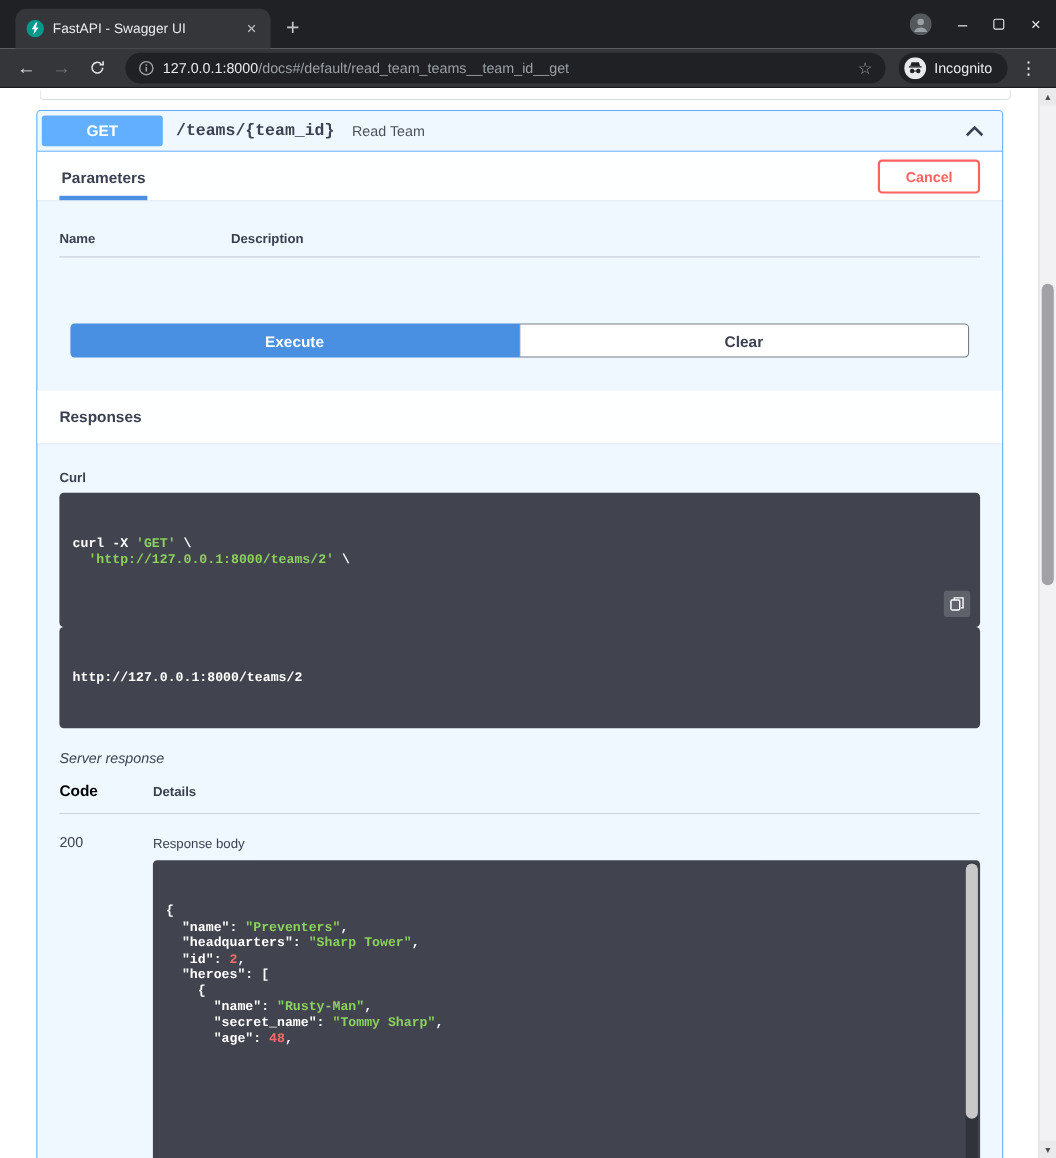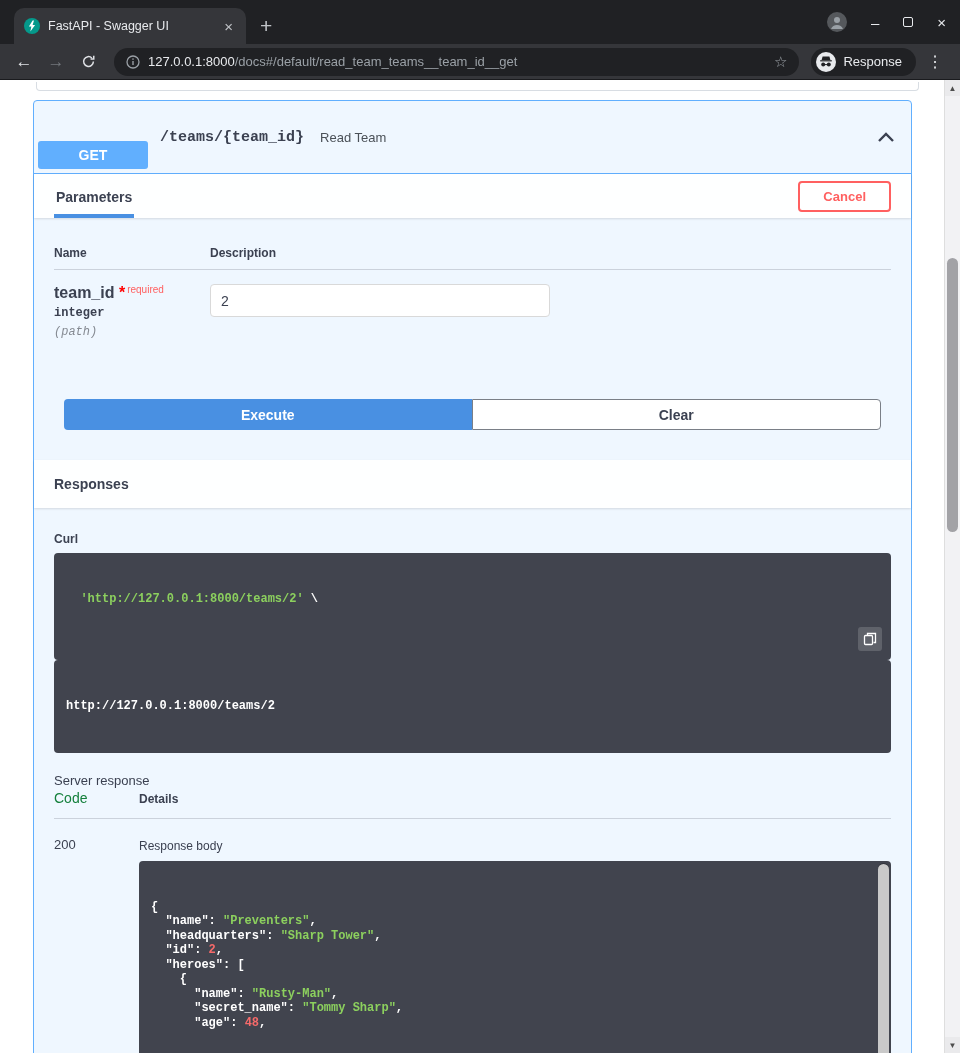--- a/index.html
+++ b/index.html
@@ -39,21 +39,21 @@
   .prev-block-bottom { margin: 0 41px 9px 36px; height: 9px; border: 1px solid #d8dde3; border-top: none; border-radius: 0 0 4px 4px; }
 
   .opblock {
     margin-left: 33px; width: 879px;
     border: 1px solid var(--accent-blue, #61affe); border-radius: 4px;
     background: rgba(97,175,254,.1);
   }
   .op-summary { display: flex; align-items: center; padding: 4px 16px 4px 4px; border-bottom: 1px solid var(--accent-blue, #61affe); cursor: pointer; }
   .method-badge {
     background: var(--accent-blue, #61affe); color: #fff; font-weight: bold; font-size: 14px;
-    border-radius: 3px; width: 110px; height: 28px; display: flex; align-items: center; justify-content: center; margin-top: 36px;
+    border-radius: 3px; width: 110px; height: 28px; display: flex; align-items: center; justify-content: center;
   }
   .op-path { font-family: "Liberation Mono", monospace; font-weight: bold; font-size: 15px; color: #3b4151; margin-left: 12px; }
   .op-summary-text { font-size: 13px; color: #4a5057; margin-left: 16px; flex: 1; }
 
   .section-header {
     background: rgba(255,255,255,.92); display: flex; align-items: center; justify-content: space-between;
     padding: 0 20px; box-shadow: 0 1px 2px rgba(0,0,0,.12);
   }
   .param-tab { font-size: 14px; font-weight: bold; color: #3b4151; padding: 15px 2px 9px; border-bottom: 4px solid var(--tab-underline, #4990e2); }
   .cancel-btn { border: 2px solid var(--cancel-red, #ff6060); color: var(--cancel-red, #ff6060); background: #fff; font-weight: bold; font-size: 13px; border-radius: 4px; padding: 6px 23px; font-family: inherit; }
@@ -78,24 +78,24 @@
   .small-label { font-size: 12px; font-weight: bold; color: #3b4151; margin: 10px 0 7px; }
   .code-block {
     background: var(--code-bg, #41444e); border-radius: 4px; padding: 10px 12px;
     font-family: "Liberation Mono", monospace; font-size: 12px; font-weight: bold;
     line-height: 14.5px; color: #fff; white-space: pre; position: relative; overflow: hidden;
   }
   .code-line span.p { color: #fff; }
   .code-line span.s { color: var(--code-string, #8cd05e); }
   .code-line span.n { color: var(--code-number, #f66a6a); }
   .copy-btn { position: absolute; right: 9px; bottom: 9px; width: 24px; height: 24px; background: rgba(255,255,255,.16); border: none; border-radius: 3px; display: flex; align-items: center; justify-content: center; }
-  .server-label { font-size: 13px; color: #3b4151; margin: 20px 0 2px; }
+  .server-label { font-size: 13px; color: #3b4151; margin: 20px 0 14px; font-style: italic; }
   .resp-thead { display: flex; align-items: baseline; padding-bottom: 12px; border-bottom: 1px solid rgba(59,65,81,.2); }
   .code-col { width: 85px; }
-  .code-header { font-size: 14px; font-weight: normal; color: #15803d; }
+  .code-header { font-size: 14px; font-weight: bold; color: #000000; }
   .details-header { font-size: 12px; font-weight: bold; color: #3b4151; }
   .resp-row { display: flex; margin-top: 16px; }
   .status-code { width: 85px; font-size: 13px; color: #3b4151; padding-top: 2px; }
   .resp-right { flex: 1; }
   .resp-body-label { font-size: 12px; color: #3b4151; margin: 4px 0 8px; }
   .response-body-block { height: 340px; }
   .inner-sb-track { position: absolute; right: 2px; top: 2px; bottom: 2px; width: 11px; background: rgba(0,0,0,.25); border-radius: 6px; }
   .inner-sb-thumb { position: absolute; right: 2px; top: 3px; width: 11px; height: 232px; background: #c9c9c9; border-radius: 6px; }
 
   
@@ -157,21 +157,21 @@
     <span style="display:flex">
       <svg width="20" height="20" viewBox="0 0 20 20">
           <circle cx="10" cy="10" r="10" fill="#e8eaed"></circle>
           <path d="M6.6 4.6h6.8l1 3.4H5.6z" fill="#202124"></path>
           <rect x="4.2" y="8.2" width="11.6" height="1.2" fill="#202124"></rect>
           <circle cx="7.2" cy="12.6" r="2" fill="#202124"></circle>
           <circle cx="12.8" cy="12.6" r="2" fill="#202124"></circle>
           <rect x="8.8" y="12.1" width="2.4" height="1" fill="#202124"></rect>
         </svg>
     </span>
-    <span class="incognito-label">Response</span>
+    <span class="incognito-label">Incognito</span>
   </div>
   <span class="menu-icon">⋮</span>
 </div>
 
 <div class="page">
   <div class="prev-block-bottom"></div>
 
   <div class="opblock">
 
     <div class="op-summary">
@@ -188,45 +188,35 @@
     <div class="section-header">
       <span class="param-tab">Parameters</span>
       <button class="cancel-btn">Cancel</button>
     </div>
 
     <div class="params-body">
       <div class="thead">
         <span class="col-name">Name</span>
         <span>Description</span>
       </div>
-      <div class="param-row">
-        <div class="col-name">
-          <div class="pname"><span>team_id</span> <span class="pstar">*</span><sup class="preq">required</sup></div>
-          <div class="ptype">integer</div>
-          <div class="ppath">(path)</div>
-        </div>
-        <div>
-          <input class="param-input" type="text" value="2" style="">
-        </div>
-      </div>
 
       <div class="execute-row">
         <button class="execute-btn">Execute</button>
         <button class="clear-btn">Clear</button>
       </div>
     </div>
 
     <div class="responses-header">
       <span>Responses</span>
     </div>
 
     <div class="responses-body">
       <div class="small-label">Curl</div>
       <div class="code-block">
-        <div><div class="code-line"><span class="p">  </span><span class="s">'http://127.0.0.1:8000/teams/2'</span><span class="p"> \</span></div></div>
+        <div><div class="code-line"><span class="p">curl -X </span><span class="s">'GET'</span><span class="p"> \</span></div><div class="code-line"><span class="p">  </span><span class="s">'http://127.0.0.1:8000/teams/2'</span><span class="p"> \</span></div></div>
         <button class="copy-btn">
           <svg width="14" height="14" viewBox="0 0 14 14">
               <rect x="1.5" y="3.5" width="8" height="9" rx="1" fill="none" stroke="#fff" stroke-width="1.3"></rect>
               <path d="M4.5 3.5v-2h8v9h-2" fill="none" stroke="#fff" stroke-width="1.3"></path>
             </svg>
         </button>
       </div>
 
       <div class="code-block">
         <div class="code-line"><span class="p">http://127.0.0.1:8000/teams/2</span></div>

